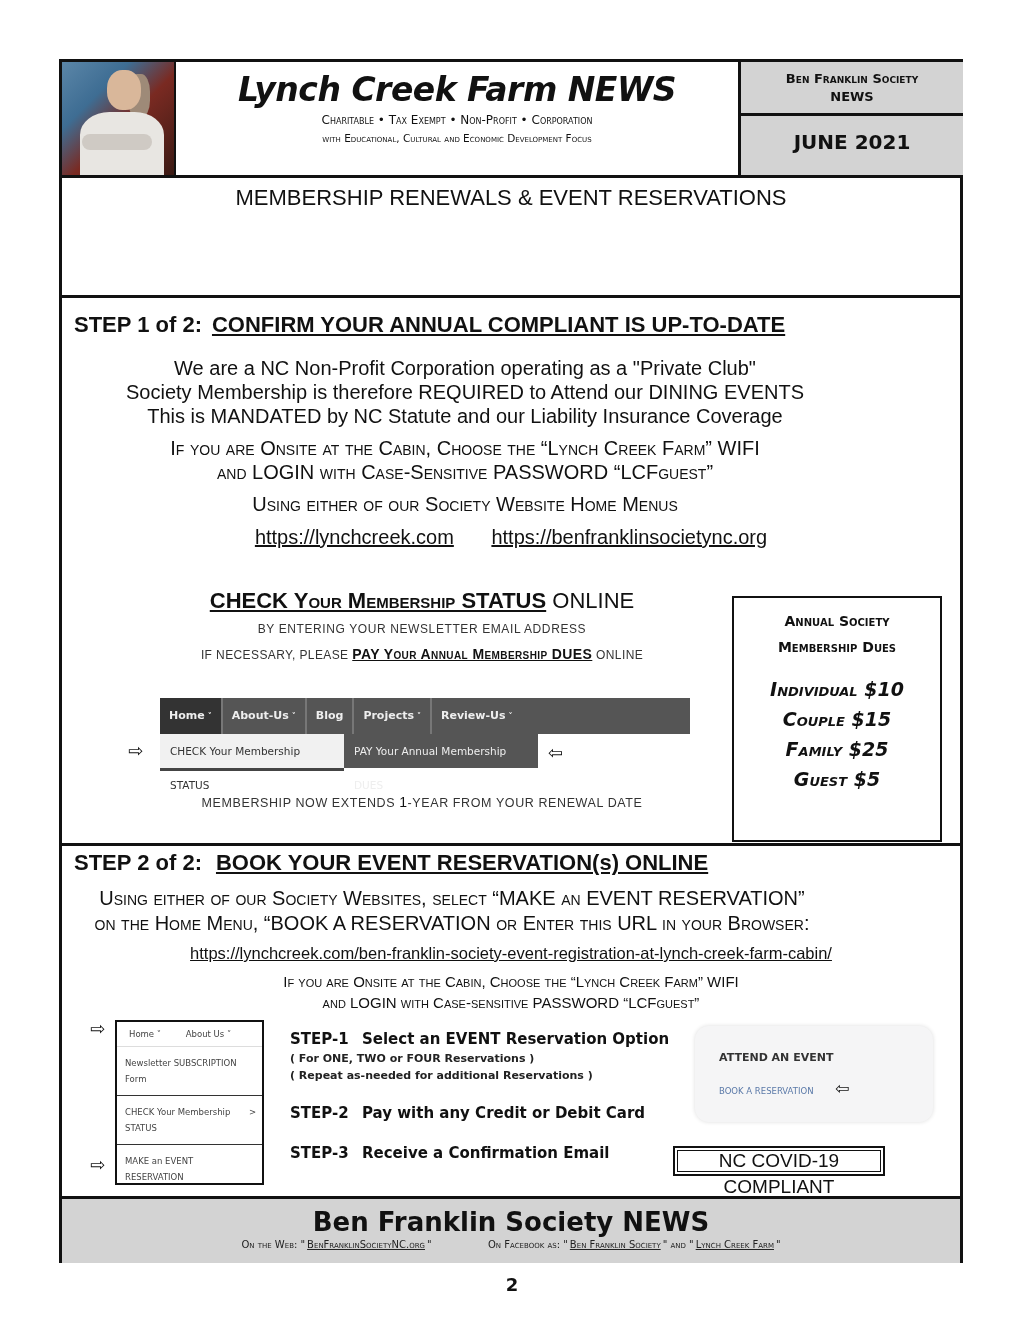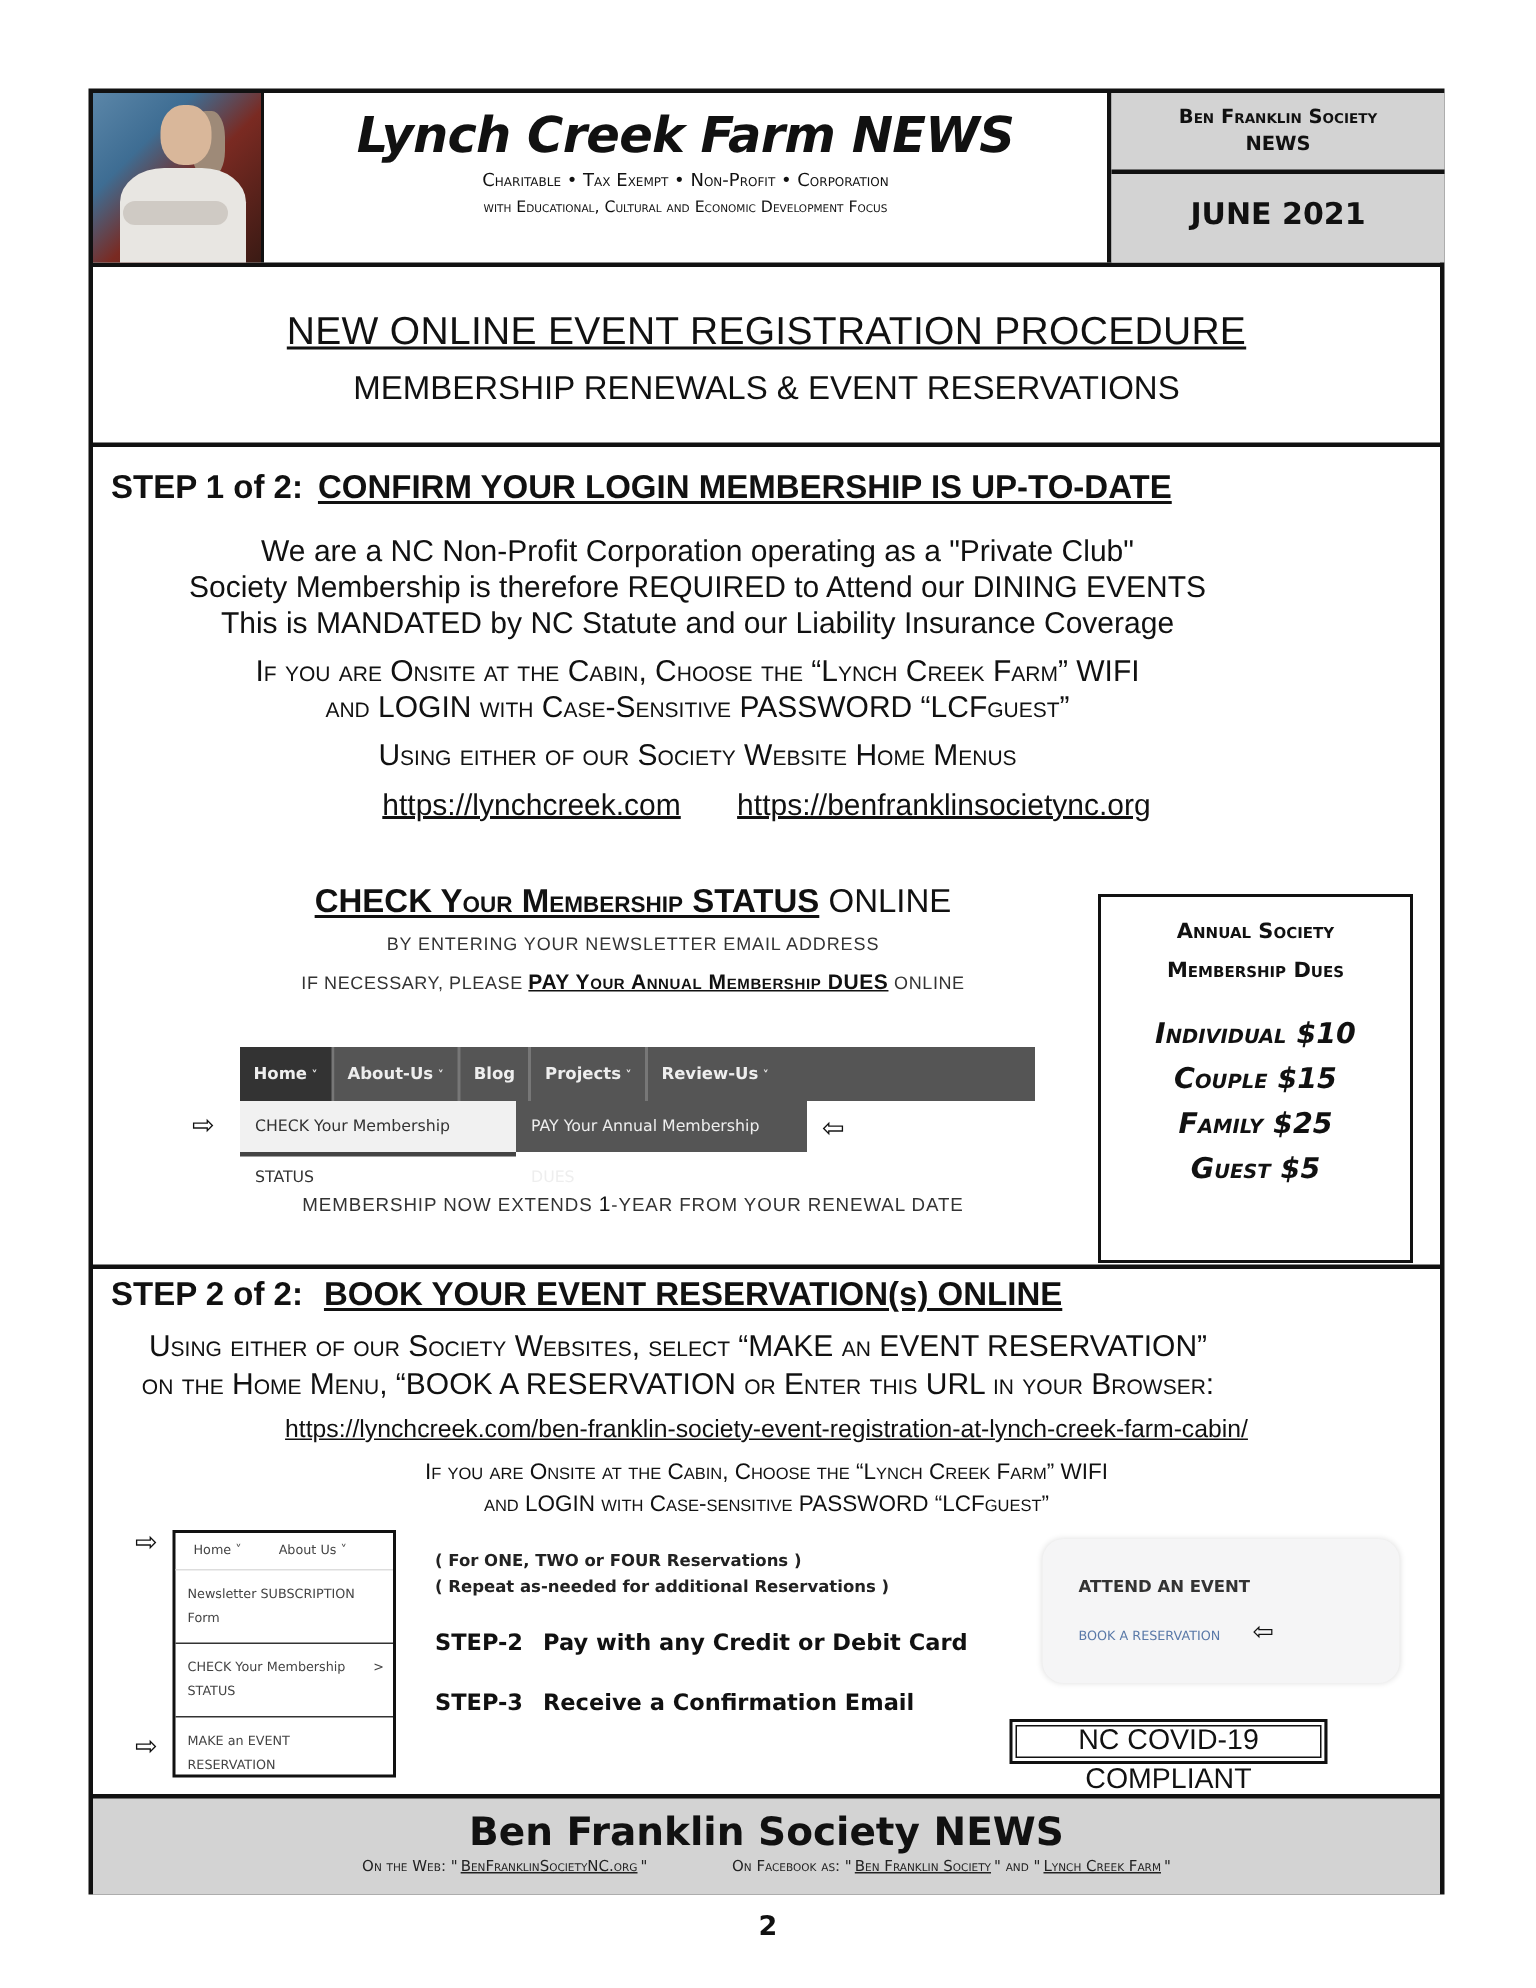--- a/index.html
+++ b/index.html
@@ -114,27 +114,26 @@
     <div class="sidebox">
       <div class="a">
         <div class="sc">Ben Franklin Society</div>
         <div>NEWS</div>
       </div>
       <div class="b">JUNE 2021</div>
     </div>
   </div>
 
   <div class="sec-title">
-    <div class="m">NEW ONLINE EVENT REGISTRATION PROCEDURE</div>
     <div class="s">MEMBERSHIP RENEWALS &amp; EVENT RESERVATIONS</div>
   </div>
 
   <div class="step1">
     <div class="step-h" style="top:14px;">
-      <span>STEP 1 of 2:</span><u>CONFIRM YOUR LOGIN MEMBERSHIP IS UP-TO-DATE</u>
+      <span>STEP 1 of 2:</span><u>CONFIRM YOUR ANNUAL COMPLIANT IS UP-TO-DATE</u>
     </div>
 
     <div class="p-lines" style="top:58px;">
       <div class="ln">We are a NC Non-Profit Corporation operating as a "Private Club"</div>
       <div class="ln">Society Membership is therefore REQUIRED to Attend our DINING EVENTS</div>
       <div class="ln">This is MANDATED by NC Statute and our Liability Insurance Coverage</div>
       <div class="ln sc" style="margin-top:8px;">If you are Onsite at the Cabin, Choose the “Lynch Creek Farm” WIFI</div>
       <div class="ln sc">and LOGIN with Case-Sensitive PASSWORD “LCFguest”</div>
       <div class="ln sc" style="margin-top:8px;">Using either of our Society Website Home Menus</div>
     </div>
@@ -208,20 +207,21 @@
       </div>
       <div class="mi">Newsletter SUBSCRIPTION Form</div>
       <div class="mi">
         <span>CHECK Your Membership STATUS</span>
         <span class="gt">&gt;</span>
       </div>
       <div class="mi">MAKE an EVENT RESERVATION</div>
     </div>
 
     <div class="steps">
+      <div class="st"><span class="n">STEP-1</span><span>Select an EVENT Reservation Option</span></div>
       <div class="note">( For ONE, TWO or FOUR Reservations )</div>
       <div class="note">( Repeat as-needed for additional Reservations )</div>
       <div class="st" style="margin-top:22px;"><span class="n">STEP-2</span><span>Pay with any Credit or Debit Card</span></div>
       <div class="st" style="margin-top:22px;"><span class="n">STEP-3</span><span>Receive a Confirmation Email</span></div>
     </div>
 
     <div class="attend">
       <div class="h">ATTEND AN EVENT</div>
       <div class="l">BOOK A RESERVATION</div>
       <span class="ar">⇦</span>

